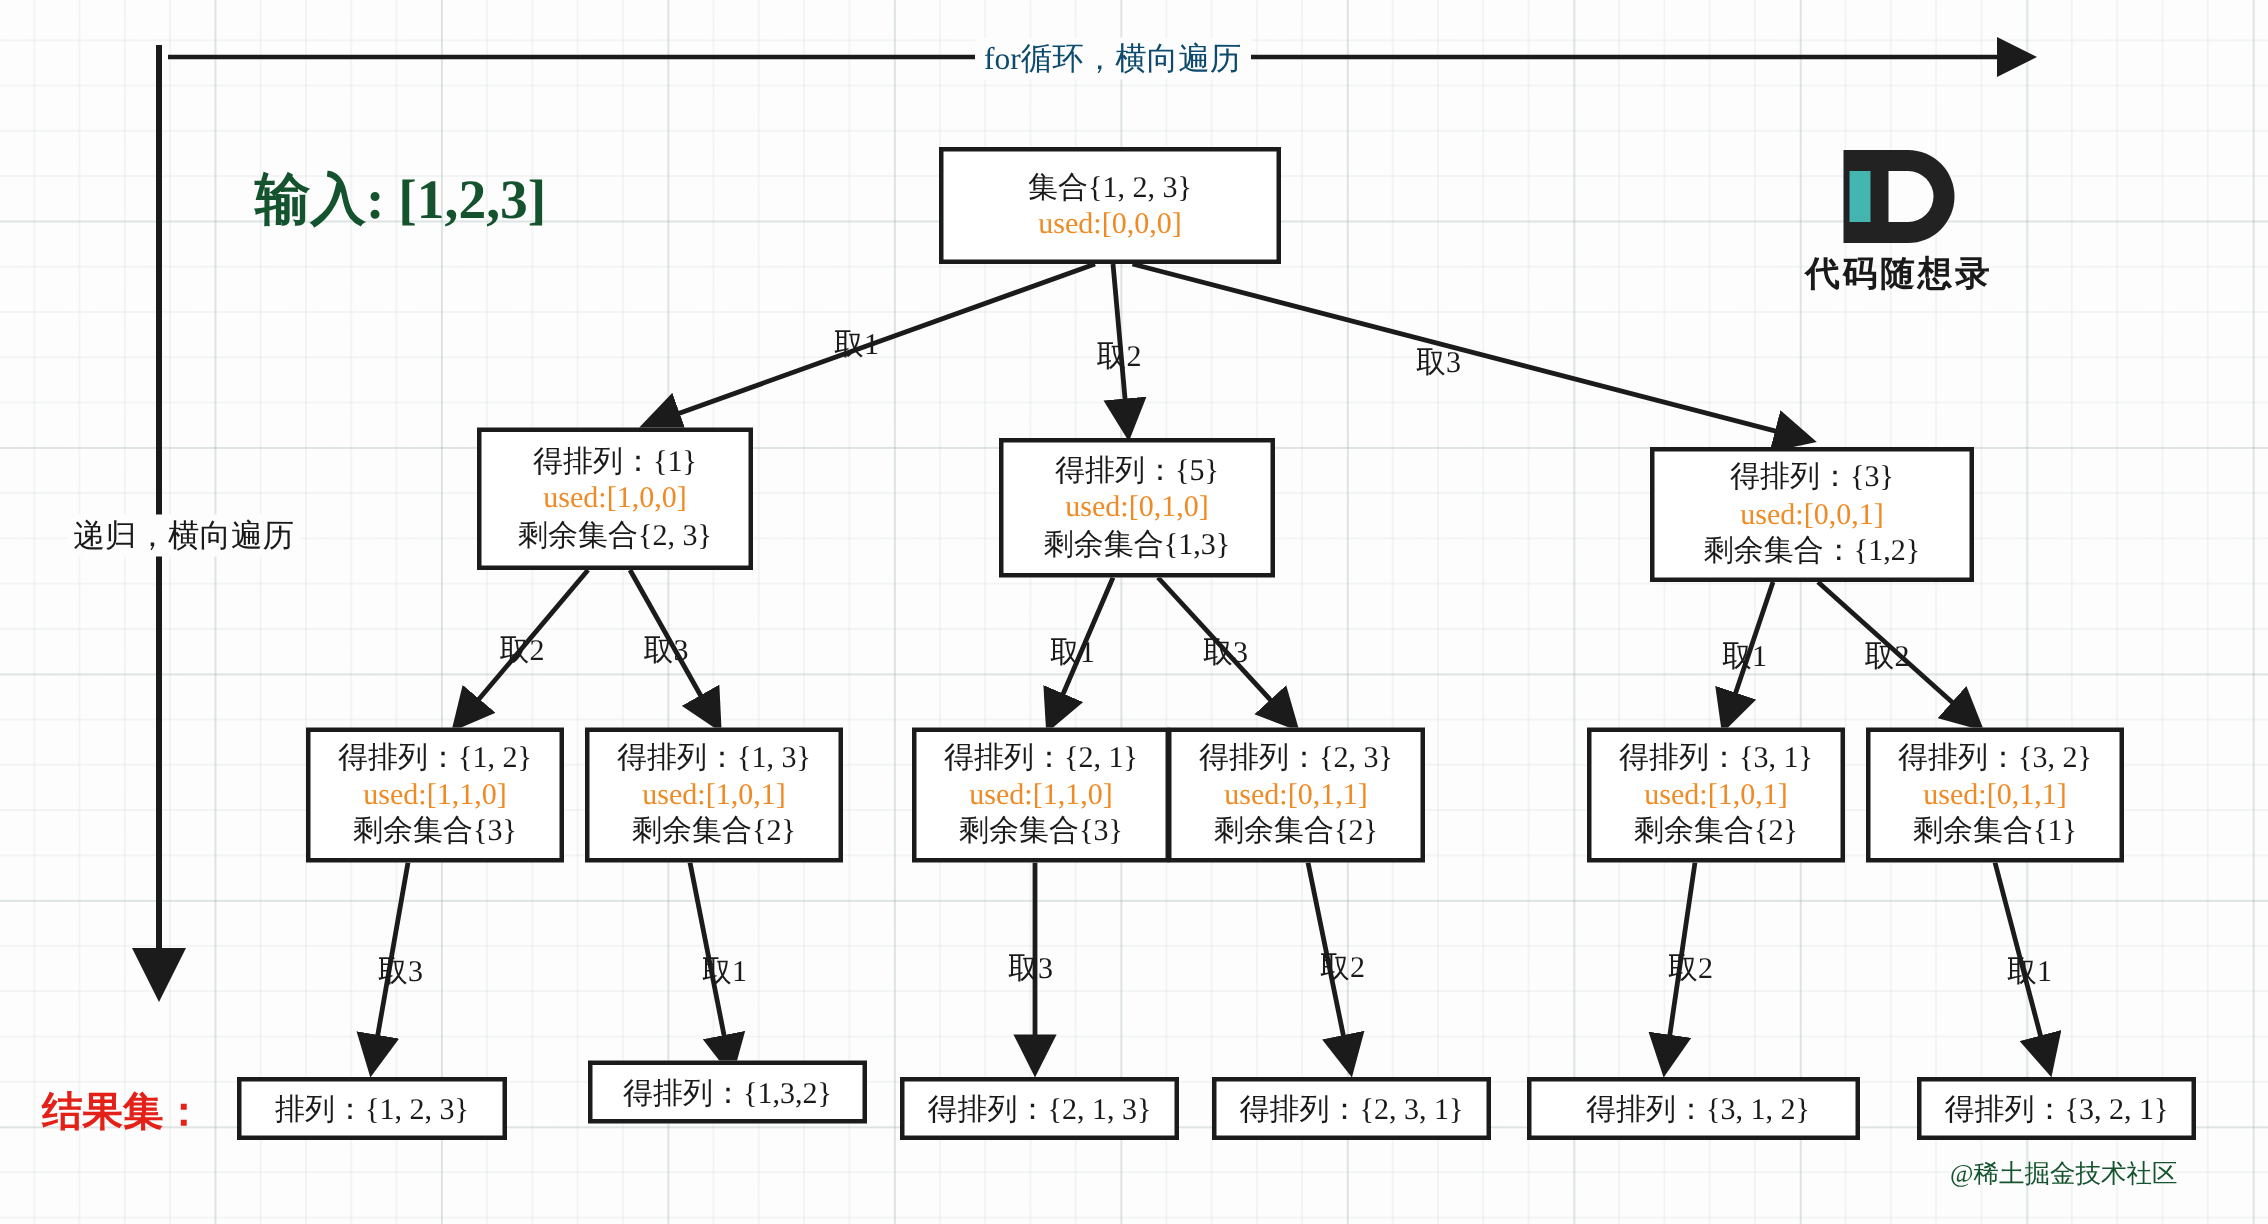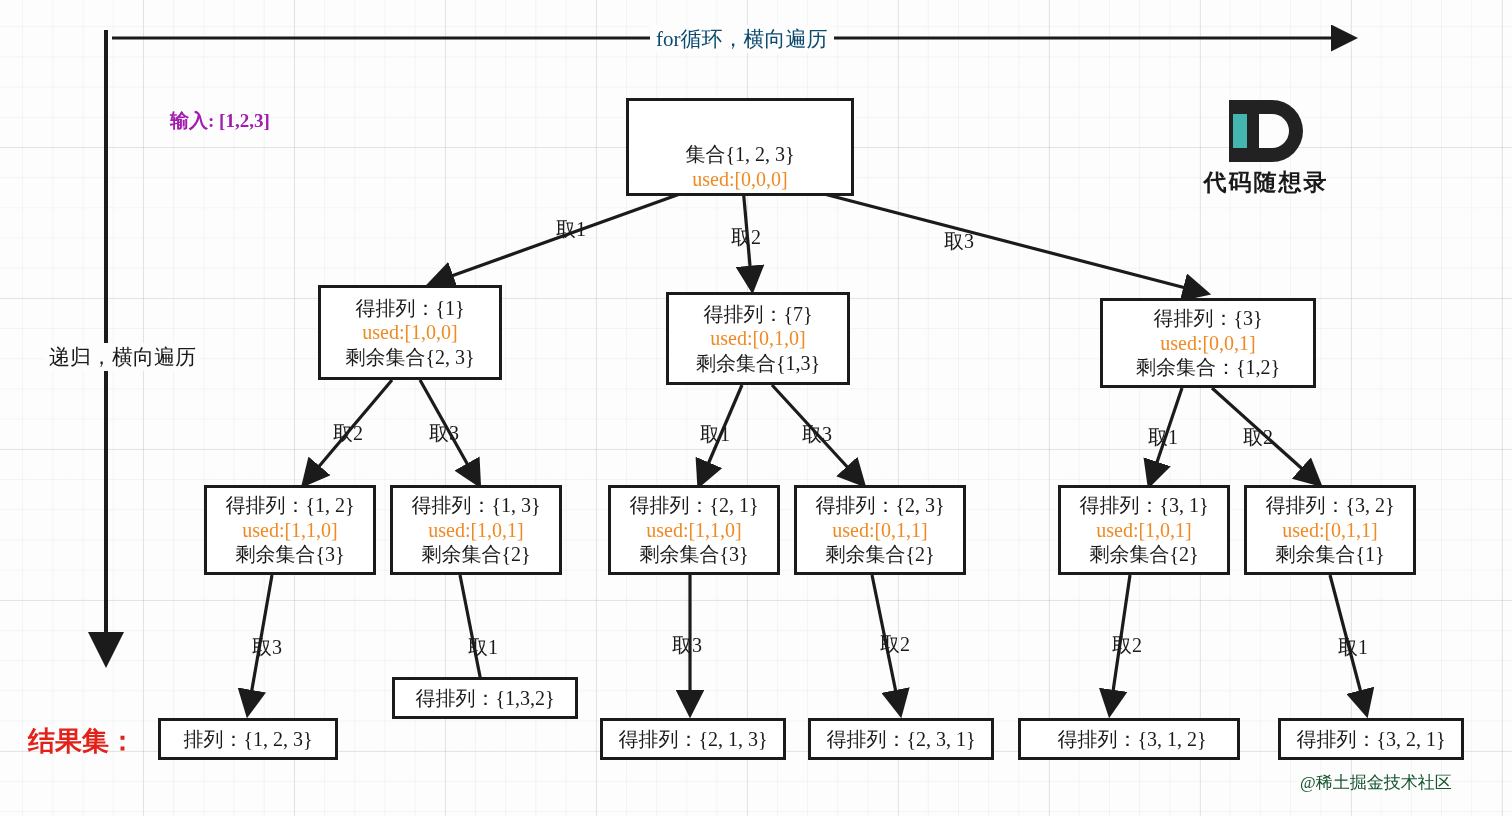--- a/index.html
+++ b/index.html
@@ -61,21 +61,21 @@
     position:absolute;
     font-size:20px;
     color:#1a1a1a;
     white-space:nowrap;
     z-index:3;
     background:transparent;
   }
 
   #title-input{
     position:absolute;left:170px;top:108px;
-    font-size:19px;font-weight:bold;color:#a21caf;white-space:nowrap;
+    font-size:37px;font-weight:bold;color:#14532d;white-space:nowrap;
     z-index:3;
     text-align:center;
   }
   #for-label{
     position:absolute;left:650px;top:25px;
     font-size:21px;color:#0c4a6e;white-space:nowrap;
     background:#fdfdfd;padding:0 6px;z-index:3;
   }
   #rec-label{
     position:absolute;left:45px;top:343px;
@@ -152,32 +152,32 @@
       <div class="dshape"></div>
         <div class="dhole"></div>
       <div class="bar"></div>
         <div class="teal"></div>
     </div>
     <div id="logo-text">代码随想录</div>
   </div>
 
   <div id="watermark">@稀土掘金技术社区</div>
 
-  <div class="node" style="left:626px;top:98px;width:228px;height:98px;justify-content:flex-end;">
+  <div class="node" style="left:626px;top:98px;width:228px;height:78px;">
     <div class="ln">集合{1, 2, 3}</div>
     <div class="ln used">used:[0,0,0]</div>
   </div>
 
   <div class="node" style="left:318px;top:285px;width:184px;height:95px;">
     <div class="ln">得排列：{1}</div>
     <div class="ln used">used:[1,0,0]</div>
     <div class="ln">剩余集合{2, 3}</div>
   </div>
   <div class="node" style="left:666px;top:292px;width:184px;height:93px;">
-    <div class="ln">得排列：{7}</div>
+    <div class="ln">得排列：{5}</div>
     <div class="ln used">used:[0,1,0]</div>
     <div class="ln">剩余集合{1,3}</div>
   </div>
   <div class="node" style="left:1100px;top:298px;width:216px;height:90px;">
     <div class="ln">得排列：{3}</div>
     <div class="ln used">used:[0,0,1]</div>
     <div class="ln">剩余集合：{1,2}</div>
   </div>
 
   <div class="node" style="left:204px;top:485px;width:172px;height:90px;">
@@ -188,40 +188,40 @@
   <div class="node" style="left:390px;top:485px;width:172px;height:90px;">
     <div class="ln">得排列：{1, 3}</div>
     <div class="ln used">used:[1,0,1]</div>
     <div class="ln">剩余集合{2}</div>
   </div>
   <div class="node" style="left:608px;top:485px;width:172px;height:90px;">
     <div class="ln">得排列：{2, 1}</div>
     <div class="ln used">used:[1,1,0]</div>
     <div class="ln">剩余集合{3}</div>
   </div>
-  <div class="node" style="left:794px;top:485px;width:172px;height:90px;">
+  <div class="node" style="left:778px;top:485px;width:172px;height:90px;">
     <div class="ln">得排列：{2, 3}</div>
     <div class="ln used">used:[0,1,1]</div>
     <div class="ln">剩余集合{2}</div>
   </div>
   <div class="node" style="left:1058px;top:485px;width:172px;height:90px;">
     <div class="ln">得排列：{3, 1}</div>
     <div class="ln used">used:[1,0,1]</div>
     <div class="ln">剩余集合{2}</div>
   </div>
   <div class="node" style="left:1244px;top:485px;width:172px;height:90px;">
     <div class="ln">得排列：{3, 2}</div>
     <div class="ln used">used:[0,1,1]</div>
     <div class="ln">剩余集合{1}</div>
   </div>
 
   <div class="leaf" style="left:158px;top:718px;width:180px;height:42px;">
     <span>排列：{1, 2, 3}</span>
   </div>
-  <div class="leaf" style="left:392px;top:677px;width:186px;height:42px;">
+  <div class="leaf" style="left:392px;top:707px;width:186px;height:42px;">
     <span>得排列：{1,3,2}</span>
   </div>
   <div class="leaf" style="left:600px;top:718px;width:186px;height:42px;">
     <span>得排列：{2, 1, 3}</span>
   </div>
   <div class="leaf" style="left:808px;top:718px;width:186px;height:42px;">
     <span>得排列：{2, 3, 1}</span>
   </div>
   <div class="leaf" style="left:1018px;top:718px;width:222px;height:42px;padding-left:14px;">
     <span>得排列：{3, 1, 2}</span>

